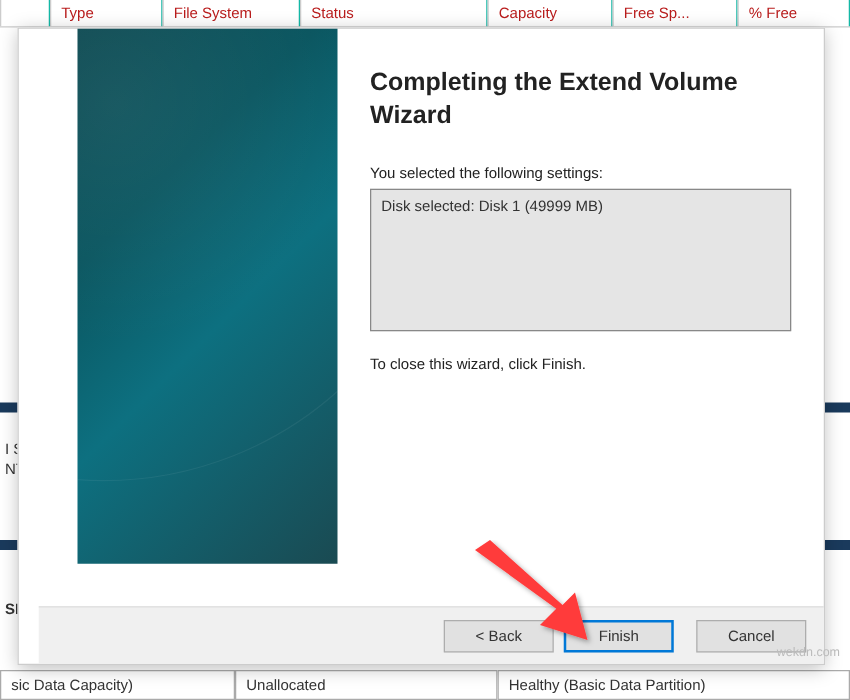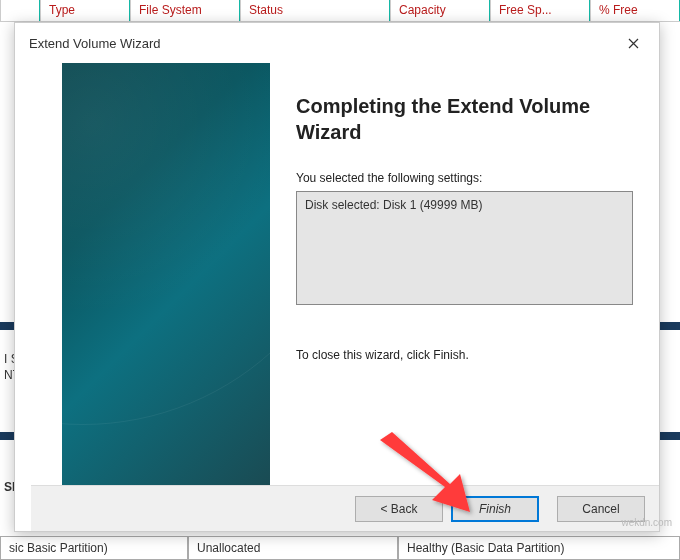--- a/index.html
+++ b/index.html
@@ -133,21 +133,21 @@
       height: 114px;
       border: 1px solid #888;
       padding: 6px 8px;
       font-size: 12px;
       color: #333;
       background: #e5e5e5;
       resize: none;
       font-family: inherit;
     }
     .close-text {
-      margin-top: 40px;
+      margin-top: 16px;
       font-size: 12px;
     }
     .button-bar {
       position: absolute;
       bottom: 0;
       left: 16px;
       right: 0;
       height: 46px;
       background: #f0f0f0;
       border-top: 1px solid #ddd;
@@ -163,21 +163,20 @@
       border: 1px solid #adadad;
       background: #e1e1e1;
       font-size: 12px;
       font-family: inherit;
       cursor: pointer;
       color: #333;
     }
     .btn.default {
       border: 2px solid #0078d7;
       background: #e1e1e1;
-      font-style: italic;
     }
     .arrow {
       position: absolute;
       bottom: 38px;
       left: 370px;
       width: 110px;
       height: 90px;
       pointer-events: none;
       z-index: 10;
     }
@@ -202,34 +201,26 @@
   <div class="bg-header-cell" style="width:90px;">% Free</div>
 </div>
 
 <div class="bg-divider" style="top:322px;"></div>
 <div class="bg-label" style="top:350px;left:0;">I S</div>
 <div class="bg-label" style="top:366px;left:0;">NT</div>
 <div class="bg-divider" style="top:432px;"></div>
 <div class="bg-label" style="top:478px;left:0;font-weight:bold;">SD</div>
 
 <div class="bg-footer">
-  <div class="bg-footer-cell" style="width:188px;">sic Basic Partition)</div>
+  <div class="bg-footer-cell" style="width:188px;">sic Data Capacity)</div>
   <div class="bg-footer-cell" style="width:210px;">Unallocated</div>
   <div class="bg-footer-cell" style="flex:1;">Healthy (Basic Data Partition)</div>
 </div>
 
 <div class="dialog">
-  <div class="titlebar">
-    <span>Extend Volume Wizard</span>
-    <div class="close-btn">
-      <svg width="11" height="11" viewBox="0 0 11 11">
-          <path d="M1 1 L10 10 M10 1 L1 10" stroke="#333" stroke-width="1.2" fill="none"></path>
-        </svg>
-    </div>
-  </div>
   <div class="content">
     <div class="side-panel"></div>
     <div class="main-panel">
       <div class="heading">Completing the Extend Volume Wizard</div>
       <div class="subtext">You selected the following settings:</div>
       <textarea class="settings-box" readonly="" style="">Disk selected: Disk 1 (49999 MB)</textarea>
       <div class="close-text">To close this wizard, click Finish.</div>
     </div>
   </div>
   <div class="button-bar">

